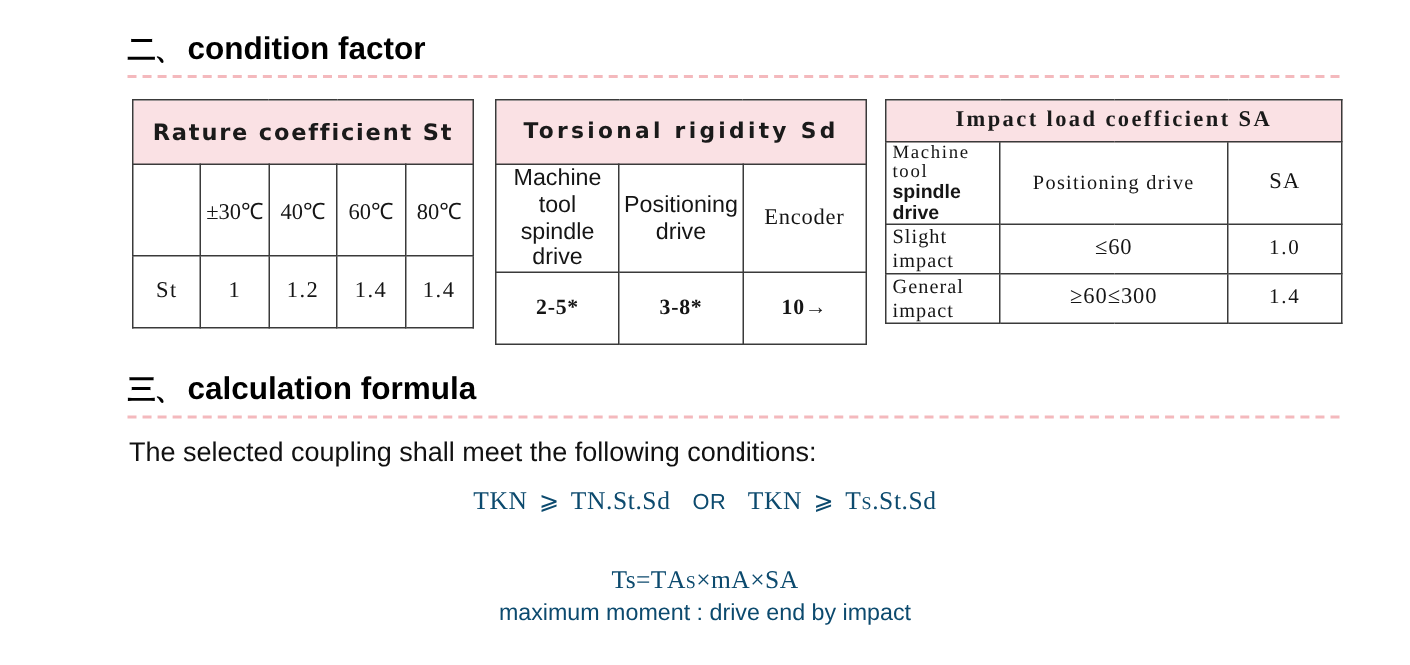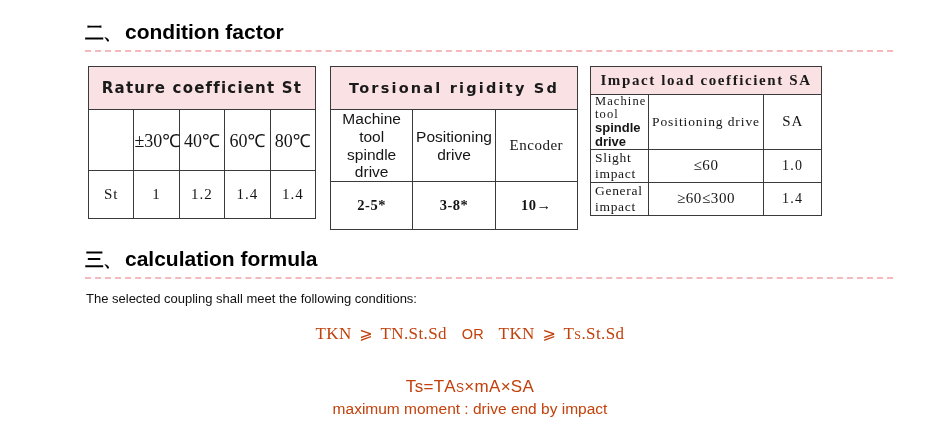--- a/index.html
+++ b/index.html
@@ -73,21 +73,21 @@
     font-size: 14.5px;
     font-weight: bold;
     letter-spacing: 1.4px;
     color: #1a1a1a;
     height: 42px;
   }
 
   
   #table-rature { left: 88px; top: 66px; width: 228px; }
   #table-rature .hdr { letter-spacing: 1.2px; font-size: 15px; }
-  #table-rature td.c  { height: 60px; font-family: "Liberation Serif", serif; font-size: 18px; }
+  #table-rature td.c  { height: 60px; font-family: "Liberation Serif", serif; font-size: 15px; }
   #table-rature td.v  { height: 47px; font-family: "Liberation Serif", serif; font-size: 15px; letter-spacing: 1px; }
 
   
   #table-torsional { left: 330px; top: 66px; width: 248px; }
   #table-torsional .hdr { letter-spacing: 2.2px; font-size: 14.5px; }
   #table-torsional td.c {
     height: 60px;
     font-family: "Liberation Sans", sans-serif;
     font-size: 15.5px;
     line-height: 1.15;
@@ -99,21 +99,21 @@
   }
   #table-torsional td.v {
     height: 47px;
     font-family: "Liberation Serif", serif;
     font-size: 14.5px;
     letter-spacing: 0.5px;
     font-weight: bold;
   }
 
   
-  #table-impact { left: 590px; top: 66px; width: 232px; }
+  #table-impact { left: 590px; top: 66px; width: 305px; }
   #table-impact .hdr { letter-spacing: 1.6px; font-size: 15px; }
   #table-impact td {
     height: 27px;
     font-family: "Liberation Serif", serif;
     font-size: 13.5px;
     letter-spacing: 0.7px;
   }
   #table-impact td.lab { text-align: left; padding-left: 4px; }
   #table-impact td.num { font-size: 14px; letter-spacing: 1.2px; }
   #table-impact td.mid { font-size: 15px; letter-spacing: 0.6px; }
@@ -125,33 +125,33 @@
 
   .dual {
     display: inline-flex;
     justify-content: center;
   }
 
   
   .body-text {
     position: absolute;
     font-family: "Liberation Sans", sans-serif;
-    font-size: 13px;
+    font-size: 18px;
     color: #111111;
     white-space: nowrap;
   }
   #intro-line { left: 86px; top: 291px; }
 
   .formula-line {
     position: absolute;
     width: 940px;
     left: 0;
     text-align: center;
     white-space: nowrap;
-    color: #c2410c;
+    color: #0c4a6e;
   }
   #formula-1 {
     top: 324px;
     font-family: "Liberation Serif", serif;
     font-size: 17px;
     letter-spacing: 0.4px;
   }
   #formula-1 .or {
     font-family: "Liberation Sans", sans-serif;
     font-size: 14.5px;
@@ -161,21 +161,21 @@
   .gte { font-size: 16px; padding: 0 3px; }
 
   #formula-2 {
     top: 352px;
     font-family: "Liberation Sans", sans-serif;
     font-size: 15.5px;
     margin-top: 48px;
   }
   #formula-3 {
     top: 377px;
-    font-family: Liberation Sans, sans-serif;
+    font-family: Liberation Serif, serif;
     font-size: 17px;
     letter-spacing: 0.3px;
   }
 </style>
 </head>
 <body>
 
 <div class="section-heading" id="heading-condition">
   <span class="marker">二、</span>
   <span class="htext">condition factor</span>

